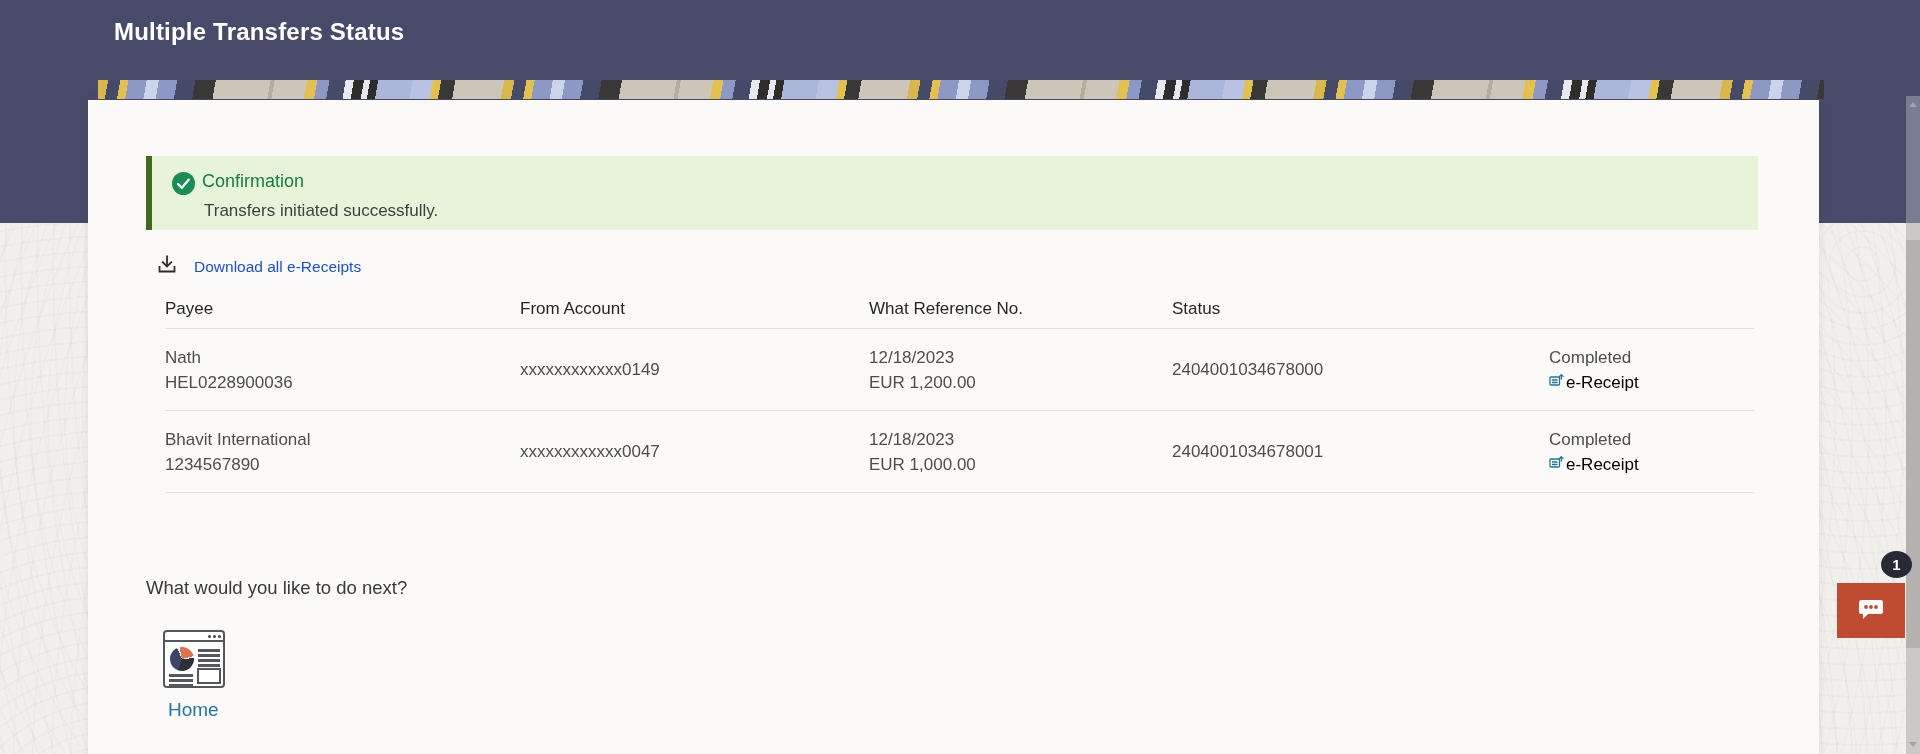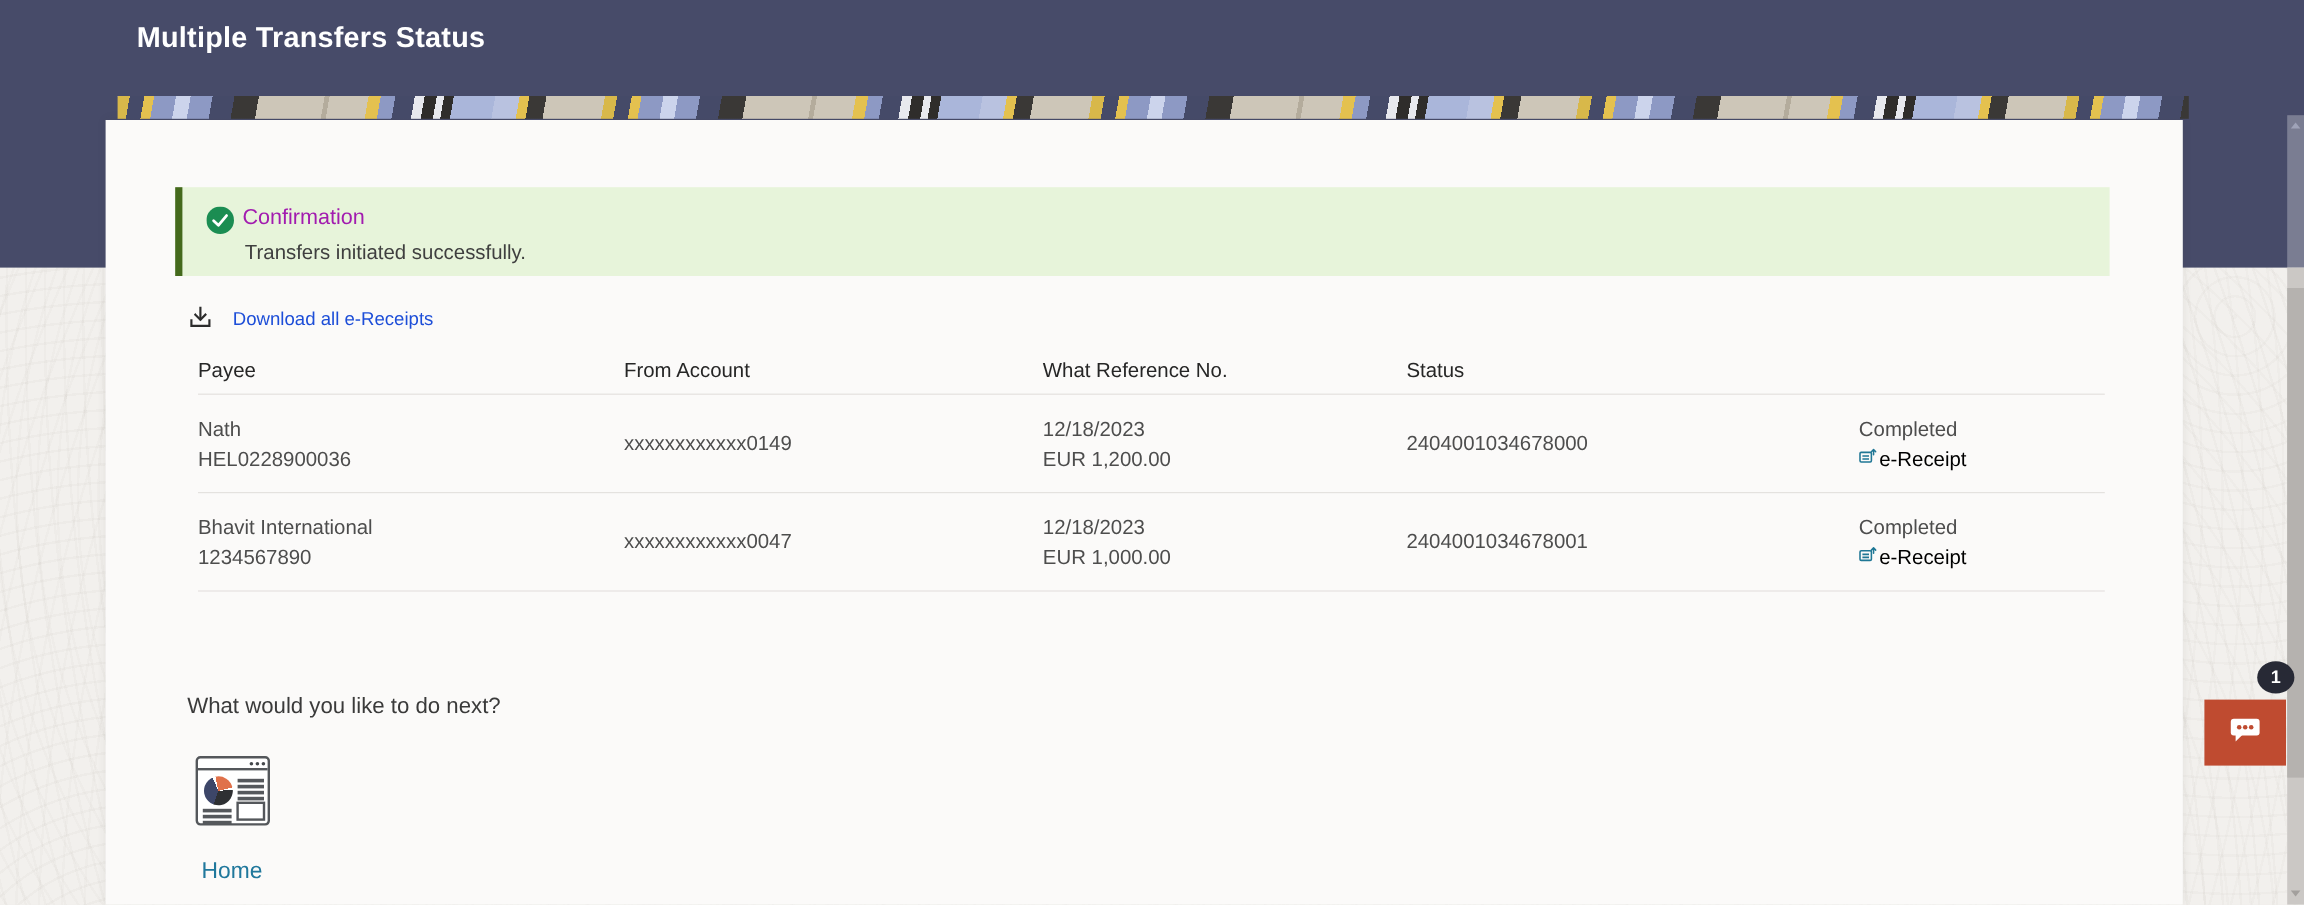--- a/index.html
+++ b/index.html
@@ -44,21 +44,21 @@
   }
 
   
   .confirmation {
     position:absolute; left:58px; top:56px; width:1612px; height:74px;
     background:#e7f4da; border-left:6px solid #44691c;
   }
   .conf-check { position:absolute; left:20px; top:16px; width:23px; height:23px; }
   .conf-title {
     position:absolute; left:50px; top:15px;
-    font-size:18px; color:#a21caf;
+    font-size:18px; color:#15803d;
   }
   .conf-msg {
     position:absolute; left:52px; top:45px;
     font-size:17px; color:#3f3f3f;
   }
 
   
   .download-row {
     position:absolute; left:68px; top:152px; height:30px;
     display:flex; align-items:center; gap:16px; cursor:pointer;
@@ -75,21 +75,21 @@
   .trow.tbody { height:82px; align-items:center; }
   .th { font-size:17px; font-weight:400; color:#262626; }
   .cell { font-size:17px; color:#4d4d4d; line-height:25px; }
   .receipt-link {
     display:inline-flex; align-items:center; gap:2px;
     color:#000000; text-decoration:none; cursor:pointer; font-size:17px;
   }
 
   
   .next-prompt {
-    position:absolute; left:68px; top:477px;
+    position:absolute; left:58px; top:477px;
     font-size:18.5px; color:#3a3a3a;
   }
   .home-tile { position:absolute; left:75px; top:530px; width:110px; cursor:pointer; }
   .home-icon {
     position:relative; width:62px; height:58px;
     background:#ffffff; border:2px solid #54575b; border-radius:4px;
   }
   .hi-bar { position:absolute; left:0; top:0; width:100%; height:10px; border-bottom:2px solid #54575b; }
   .hi-dot { position:absolute; top:3px; width:3px; height:3px; border-radius:50%; background:#45484c; }
   .hi-pie {
@@ -97,21 +97,21 @@
     background:conic-gradient(#e0714a 0deg 88deg, #ffffff 88deg 98deg,
                #2e3033 98deg 212deg, #3d4668 212deg 348deg, #ffffff 348deg 360deg);
     transform:rotate(-12deg);
   }
   .hi-line { position:absolute; height:3px; background:#55585c; }
   .hi-rect {
     position:absolute; left:32px; top:36px; width:24px; height:16px;
     background:#ffffff; border:2px solid #54575b;
   }
   .home-link {
-    display:block; margin-top:28px; margin-left:5px;
+    display:block; margin-top:11px; margin-left:5px;
     font-size:19px; color:#20789c; text-decoration:none; cursor:pointer;
   }
 
   
   .scrollbar-track-top { position:absolute; left:1906px; top:96px; width:14px; height:127px; background:rgba(255,255,255,0.28); z-index:6; }
   .scrollbar-track { position:absolute; left:1906px; top:223px; width:14px; height:531px; background:#cbc8c5; z-index:6; }
   .scrollbar-thumb { position:absolute; left:1906px; top:240px; width:14px; height:408px; background:#b5b2af; z-index:7; }
   .sb-arrow-up {
     position:absolute; left:1909px; top:102px; z-index:8; width:0; height:0;
     border-left:4px solid transparent; border-right:4px solid transparent;

